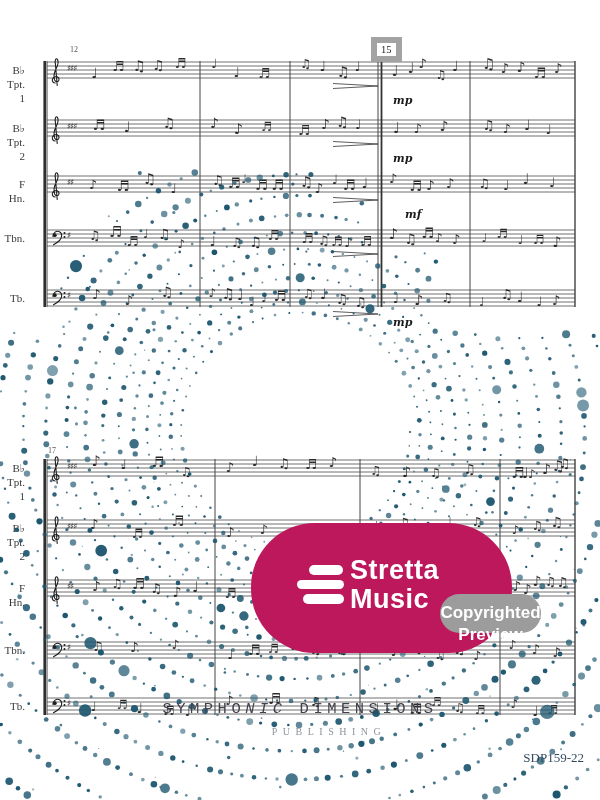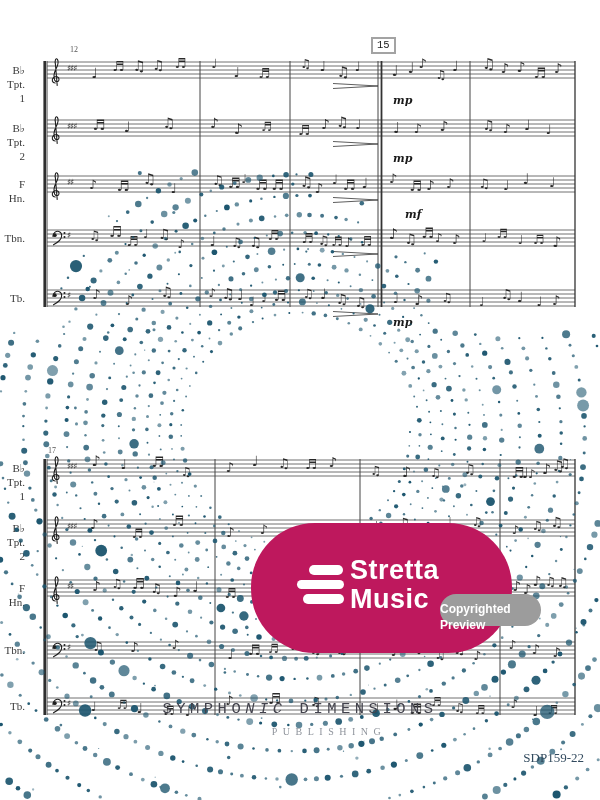--- a/index.html
+++ b/index.html
@@ -10,22 +10,22 @@
   svg.layer{position:absolute;left:0;top:0;}
   #engraving{z-index:1;}
   #dots{z-index:3;pointer-events:none;}
   .sheet-text{position:absolute;z-index:2;color:#2e2e2e;}
   .inst-label{
     left:0;width:25px;text-align:right;font-size:11px;line-height:14px;
     font-family:"Liberation Serif",serif;color:#3a3a3a;
   }
   .measure-num{font-size:8px;color:#555;font-family:"Liberation Serif",serif;}
   .rehearsal{
-    border:2px solid #a3a3a3;background:rgba(255,255,255,.92);
-    font-size:10.5px;padding:0px 4px;line-height:13px;color:#1c1c1c;font-family:Liberation Mono, monospace;
+    border:6px solid #a3a3a3;background:rgba(255,255,255,.92);
+    font-size:10.5px;padding:0px 4px;line-height:13px;color:#1c1c1c;
   }
   .dyn{
     font-family:"DejaVu Serif",serif;font-style:italic;font-weight:bold;
     font-size:11px;color:#1a1a1a;width:34px;margin-left:11px;
   }
   .footer-text{position:absolute;z-index:4;width:600px;text-align:center;}
   .pub-line1{top:700px;font-size:15.5px;letter-spacing:4.5px;color:#42424c;font-family:Liberation Mono, monospace;}
   .pub-line1 .it{font-style:italic;}
   .pub-line1 .gap{margin-left:13px;}
   .pub-line2{top:726px;font-size:10px;letter-spacing:5.5px;color:#8f949c;font-family:"Liberation Serif",serif;padding-left:29px;}
@@ -40,23 +40,23 @@
   }
   .brand{position:absolute;left:99px;top:33px;color:#fff;
     font-family:"Liberation Sans",sans-serif;font-weight:bold;font-size:27px;
     line-height:1.07;letter-spacing:.5px;}
   .bars{position:absolute;left:46px;top:42px;width:48px;}
   .bars .bar{height:9.5px;border-radius:5px;background:#fff;margin-bottom:5px;}
   .bars .b1{width:34px;margin-left:12px;}
   .bars .b2{width:47px;margin-left:0;}
   .bars .b3{width:41px;margin-left:6px;}
   .badge{
-    position:absolute;z-index:6;left:440px;top:594px;width:101px;height:32px;
-    border-radius:23px;color:#fff;text-align:left;
-    font-family:"Liberation Sans",sans-serif;font-weight:bold;font-size:12px;
+    position:absolute;z-index:6;left:440px;top:594px;width:101px;height:39px;
+    border-radius:23px;color:#fff;text-align:center;
+    font-family:"Liberation Sans",sans-serif;font-weight:bold;font-size:17px;
     line-height:1.3;padding-top:8px;box-sizing:border-box;
   }
 </style>
 </head>
 <body>
 
 <div class="page">
 
   <svg id="engraving" class="layer" width="600" height="800">
       <rect x="43.4" y="61" width="2.6" height="246" fill="#2f2f2f"></rect>

